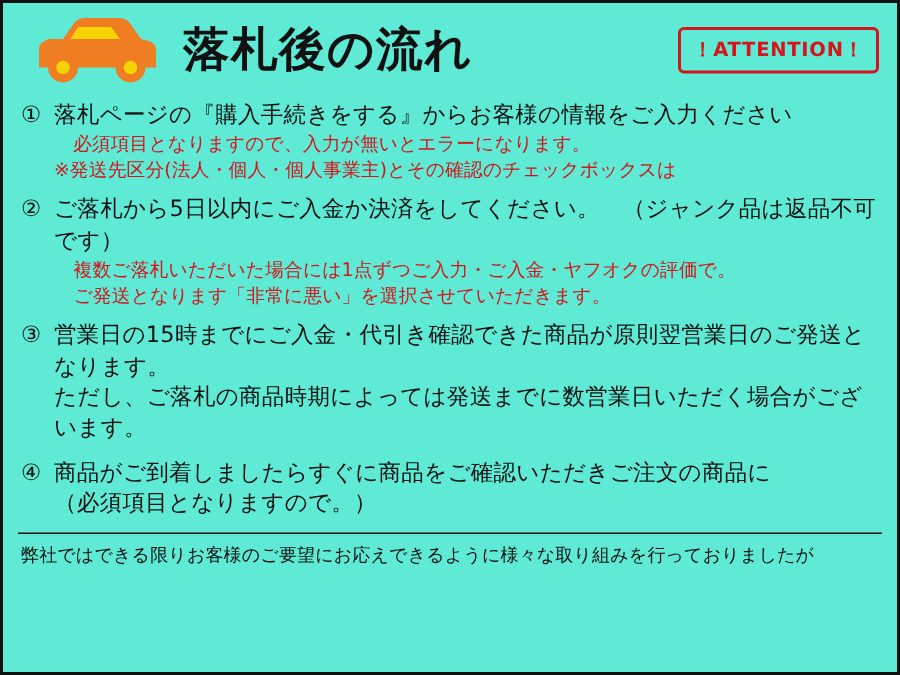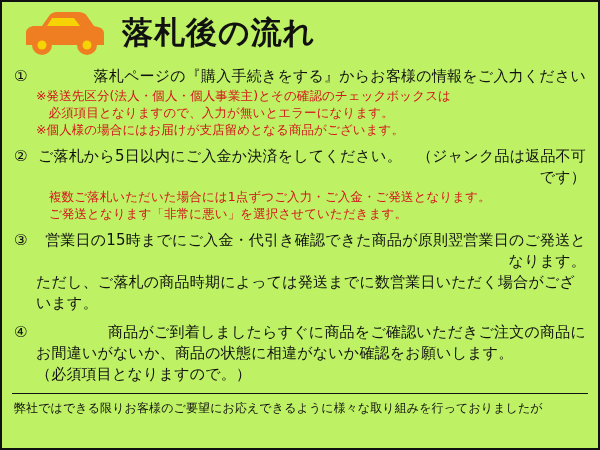--- a/index.html
+++ b/index.html
@@ -11,21 +11,21 @@
     height: 450px;
     background: #ffffff;
     font-family: "DejaVu Sans", "Liberation Sans", sans-serif;
     overflow: hidden;
   }
   #page {
     position: relative;
     width: 600px;
     height: 450px;
     box-sizing: border-box;
-    background: #bef264;
+    background: #5eead4;
     border: 2px solid #111111;
   }
 
   
   .header {
     position: relative;
     height: 62px;
     display: flex;
     align-items: center;
     padding: 0 10px;
@@ -78,38 +78,38 @@
     font-size: 15px;
     color: #111111;
     line-height: 21px;
   }
   .item-main {
     flex: 1 1 auto;
     font-size: 15px;
     color: #111111;
     line-height: 21px;
     letter-spacing: 0.2px;
-    text-align: right;
   }
   .note {
     color: #d4151b;
     font-size: 12.5px;
     line-height: 17px;
     letter-spacing: 0.1px;
     padding-left: 22px;
   }
   .note.indent2 {
     padding-left: 35px;
   }
   .sub {
     font-size: 15px;
     color: #111111;
     line-height: 21px;
     padding-left: 22px;
     letter-spacing: 0.2px;
+    font-family: Liberation Mono, monospace;
   }
 
   
   .divider {
     height: 1px;
     background: #111111;
     margin: 6px 10px 0 10px;
   }
   .footer {
     padding: 6px 12px 0 12px;
@@ -128,57 +128,56 @@
     <svg class="car-icon" viewBox="0 0 92 52" aria-hidden="true">
       <path d="M10 34 L10 26 C10 22 13 20 17 19 L26 19 L33 9 C35 6 38 5 41 5 L62 5 C66 5 69 6 71 9 L78 19 L82 20 C86 21 88 23 88 27 L88 34 Z" fill="#ef7d22"></path>
       <path d="M36 11 L58 11 L64 19 L31 19 Z" fill="#f5d305"></path>
       <rect x="10" y="33" width="78" height="5" fill="#ef7d22"></rect>
       <circle cx="26" cy="38" r="10" fill="#ef7d22"></circle>
       <circle cx="26" cy="38" r="4.5" fill="#f5d305"></circle>
       <circle cx="71" cy="38" r="10" fill="#ef7d22"></circle>
       <circle cx="71" cy="38" r="4.5" fill="#f5d305"></circle>
     </svg>
     <div class="header-title">落札後の流れ</div>
+    <div class="attention-badge">！ATTENTION！</div>
   </div>
 
   <div class="content">
 
     <div class="item">
       <div class="item-row">
         <div class="marker">①</div>
         <div class="item-main">落札ページの『購入手続きをする』からお客様の情報をご入力ください</div>
       </div>
+      <div class="note">　必須項目となりますので、入力が無いとエラーになります。</div>
       <div class="note">※発送先区分(法人・個人・個人事業主)とその確認のチェックボックスは</div>
-      <div class="note">　必須項目となりますので、入力が無いとエラーになります。</div>
-      <div class="note">※個人様の場合にはお届けが支店留めとなる商品がございます。</div>
     </div>
 
     <div class="item">
       <div class="item-row">
         <div class="marker">②</div>
         <div class="item-main">ご落札から5日以内にご入金か決済をしてください。　（ジャンク品は返品不可です）</div>
       </div>
-      <div class="note indent2">複数ご落札いただいた場合には1点ずつご入力・ご入金・ご発送となります。</div>
+      <div class="note indent2">複数ご落札いただいた場合には1点ずつご入力・ご入金・ヤフオクの評価で。</div>
       <div class="note indent2">ご発送となります「非常に悪い」を選択させていただきます。</div>
     </div>
 
     <div class="item">
       <div class="item-row">
         <div class="marker">③</div>
         <div class="item-main">営業日の15時までにご入金・代引き確認できた商品が原則翌営業日のご発送となります。</div>
       </div>
       <div class="sub">ただし、ご落札の商品時期によっては発送までに数営業日いただく場合がございます。</div>
     </div>
 
     <div class="item">
       <div class="item-row">
         <div class="marker">④</div>
         <div class="item-main">商品がご到着しましたらすぐに商品をご確認いただきご注文の商品に</div>
       </div>
-      <div class="sub">お間違いがないか、商品の状態に相違がないか確認をお願いします。</div>
       <div class="sub">（必須項目となりますので。）</div>
     </div>
 
   </div>
 
   <div class="divider"></div>
 
   <div class="footer">
     <div>弊社ではできる限りお客様のご要望にお応えできるように様々な取り組みを行っておりましたが</div>
 

